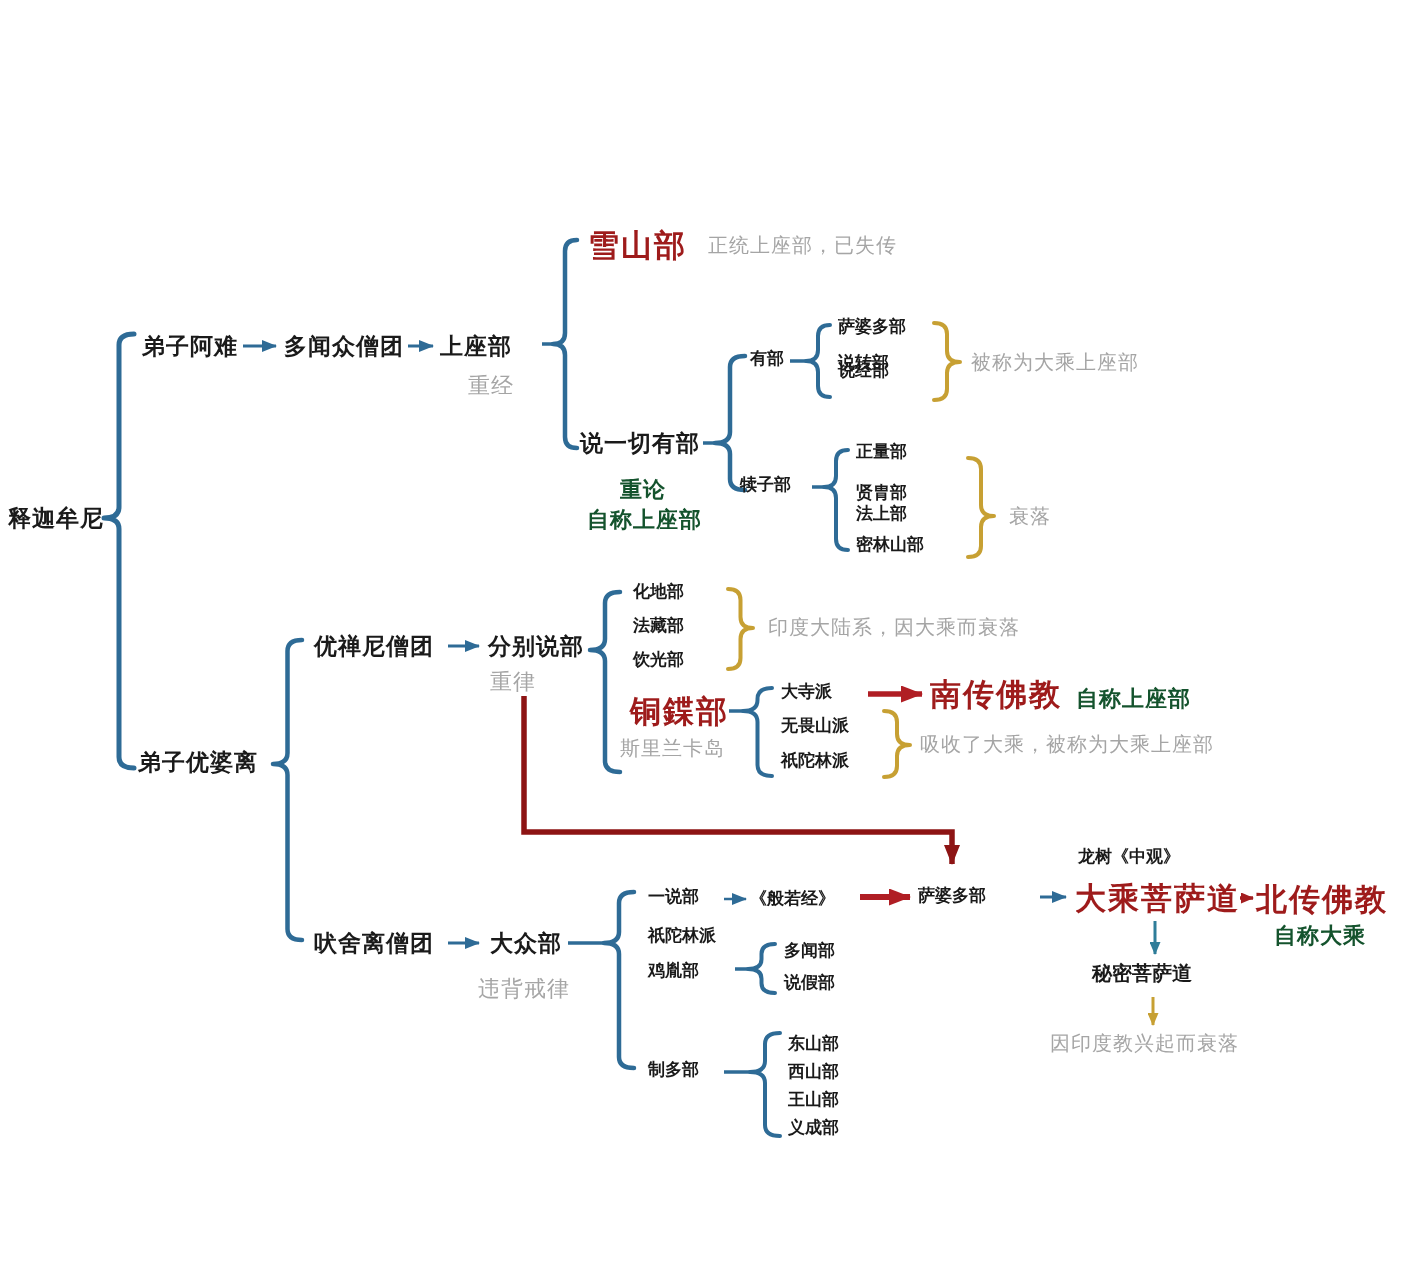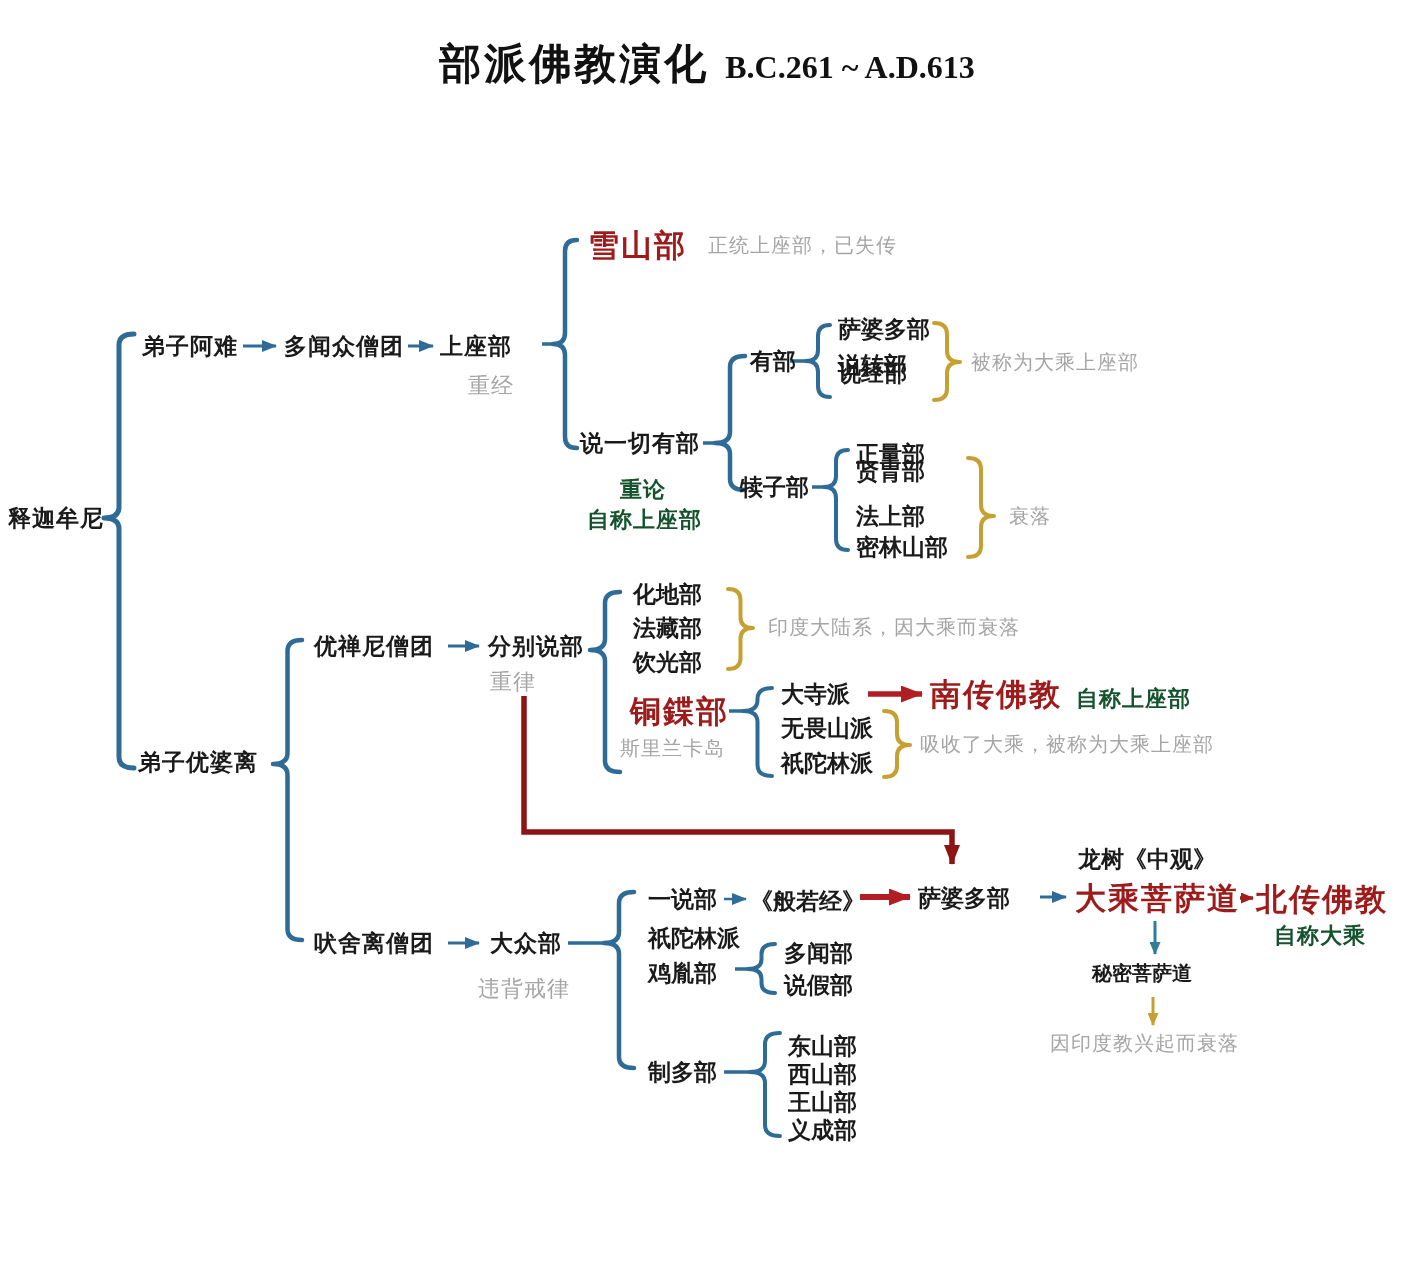--- a/index.html
+++ b/index.html
@@ -4,21 +4,21 @@
 <style>
   html,body{margin:0;padding:0;background:#ffffff;}
   #stage{position:relative;width:1414px;height:1280px;background:#ffffff;overflow:hidden;
          font-family:"Liberation Serif","DejaVu Serif",serif;}
   #diagram{position:absolute;left:0;top:0;}
   .lbl{position:absolute;white-space:nowrap;line-height:1.15;color:#1a1a1a;}
   .ttl{position:absolute;left:0;right:0;top:36px;text-align:center;}
   .ttl .main{font-size:42px;font-weight:bold;letter-spacing:3px;color:#111;}
   .ttl .range{font-size:32px;font-weight:bold;color:#111;margin-left:16px;}
   .n{font-size:23px;font-weight:bold;letter-spacing:1px;}
-  .s{font-size:23px;font-weight:bold;}
+  .s{font-size:17px;font-weight:bold;}
   .red{font-size:31px;font-weight:bold;color:#9E1B1B;letter-spacing:2px;}
   .g{font-size:20px;color:#A5A5A5;letter-spacing:1px;text-align:right;}
   .g2{font-size:22px;color:#A5A5A5;letter-spacing:1px;}
   .k{font-size:22px;font-weight:bold;color:#14532d;letter-spacing:1px;}
 </style>
 </head>
 <body>
 
 <div id="stage">
   <svg id="diagram" width="1414" height="1280" viewBox="0 0 1414 1280">
@@ -72,23 +72,20 @@
       <line x1="724" y1="899" x2="746" y2="899" stroke="#2E6B96" stroke-width="2.5" marker-end="url(#m-blue)"></line>
       <line x1="1040" y1="897" x2="1066" y2="897" stroke="#2E6B96" stroke-width="3" marker-end="url(#m-blue)"></line>
       <line x1="868" y1="694" x2="922" y2="694" stroke="#B01E24" stroke-width="5.5" marker-end="url(#m-red)"></line>
       <line x1="860" y1="897" x2="910" y2="897" stroke="#B01E24" stroke-width="6" marker-end="url(#m-red)"></line>
       <line x1="1240" y1="898" x2="1253" y2="898" stroke="#A31D1F" stroke-width="3.5" marker-end="url(#m-red2)"></line>
       <line x1="1155" y1="921" x2="1155" y2="954" stroke="#2F7D99" stroke-width="3" marker-end="url(#m-teal)"></line>
       <line x1="1153" y1="997" x2="1153" y2="1025" stroke="#C7A033" stroke-width="3" marker-end="url(#m-gold)"></line>
       <path d="M524,696 L524,832 L952,832 L952,864" fill="none" stroke="#8D1414" stroke-width="5.5" stroke-linejoin="miter" marker-end="url(#m-maroon)"></path>
     </svg>
 
-  <div class="ttl">
-    <span class="main">部派佛教演化</span><span class="range">B.C.261 ~ A.D.613</span>
-  </div>
 
   <div class="lbl n" style="left:8px;top:506px">释迦牟尼</div>
   <div class="lbl n" style="left:142px;top:334px">弟子阿难</div>
   <div class="lbl n" style="left:284px;top:334px">多闻众僧团</div>
   <div class="lbl n" style="left:440px;top:334px">上座部</div>
   <div class="lbl g2" style="left:468px;top:373px">重经</div>
 
   <div class="lbl red" style="left:588px;top:228px">雪山部</div>
   <div class="lbl g" style="left:708px;top:234px">正统上座部，已失传</div>
   <div class="lbl n" style="left:580px;top:431px">说一切有部</div>
@@ -96,21 +93,21 @@
   <div class="lbl k" style="left:587px;top:507px">自称上座部</div>
 
   <div class="lbl s" style="left:750px;top:349px">有部</div>
   <div class="lbl s" style="left:838px;top:317px">萨婆多部</div>
   <div class="lbl s" style="left:838px;top:353px">说转部</div>
   <div class="lbl s" style="left:838px;top:361px">说经部</div>
   <div class="lbl g" style="left:971px;top:351px">被称为大乘上座部</div>
 
   <div class="lbl s" style="left:740px;top:475px">犊子部</div>
   <div class="lbl s" style="left:856px;top:442px">正量部</div>
-  <div class="lbl s" style="left:856px;top:459px">贤胄部</div>
+  <div class="lbl s" style="left:856px;top:483px">贤胄部</div>
   <div class="lbl s" style="left:856px;top:504px">法上部</div>
   <div class="lbl s" style="left:856px;top:535px">密林山部</div>
   <div class="lbl g" style="left:1009px;top:505px">衰落</div>
 
   <div class="lbl n" style="left:314px;top:634px">优禅尼僧团</div>
   <div class="lbl n" style="left:488px;top:634px">分别说部</div>
   <div class="lbl g2" style="left:490px;top:669px">重律</div>
   <div class="lbl s" style="left:633px;top:582px">化地部</div>
   <div class="lbl s" style="left:633px;top:616px">法藏部</div>
   <div class="lbl s" style="left:633px;top:650px">饮光部</div>

